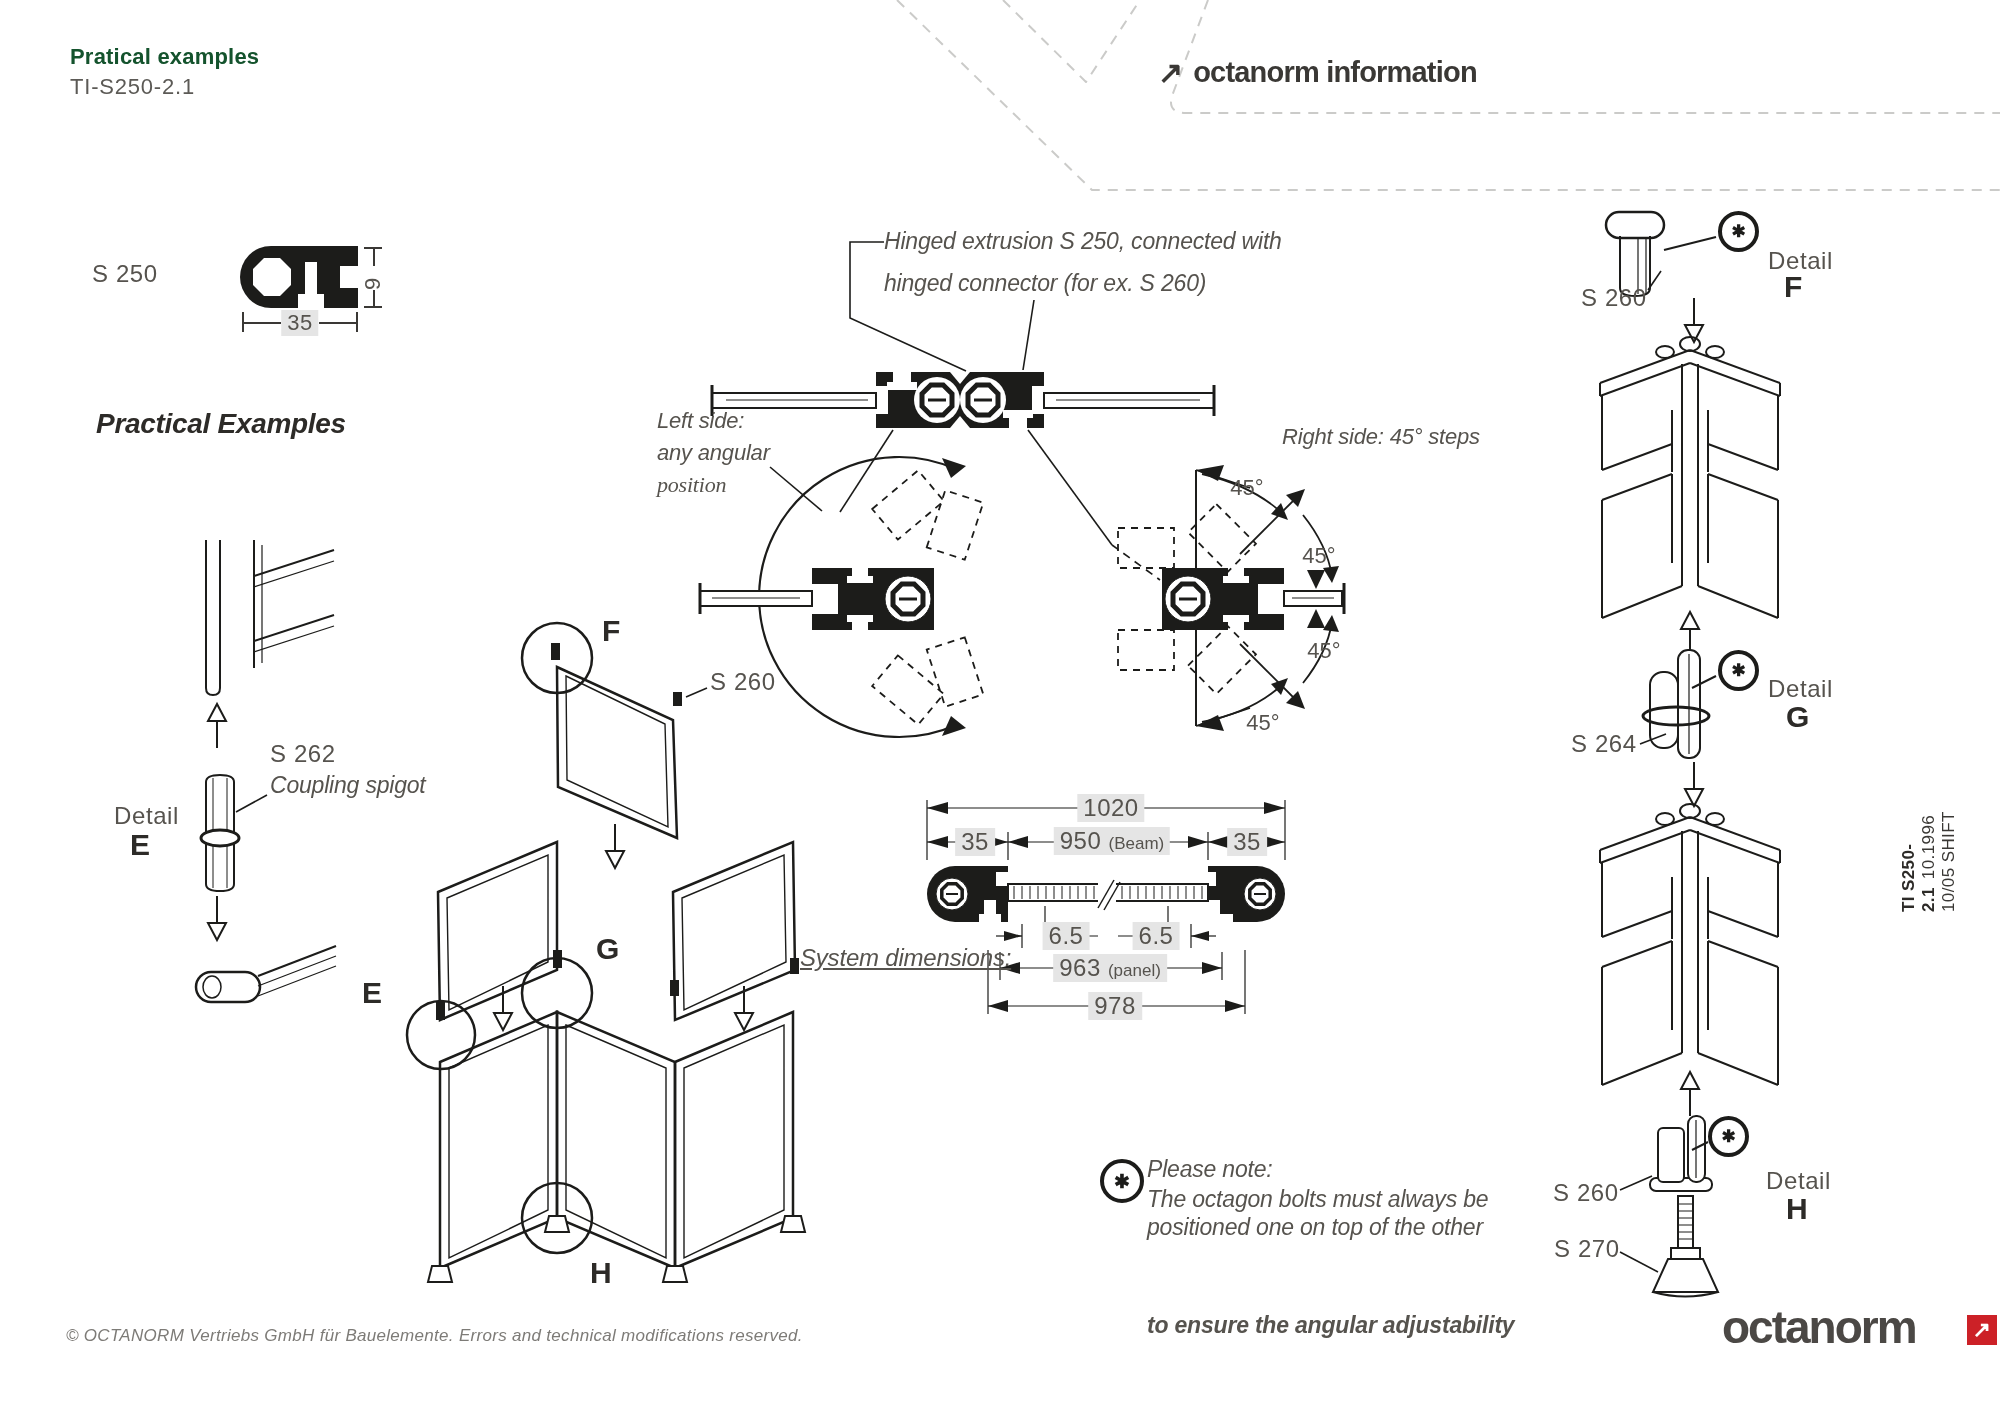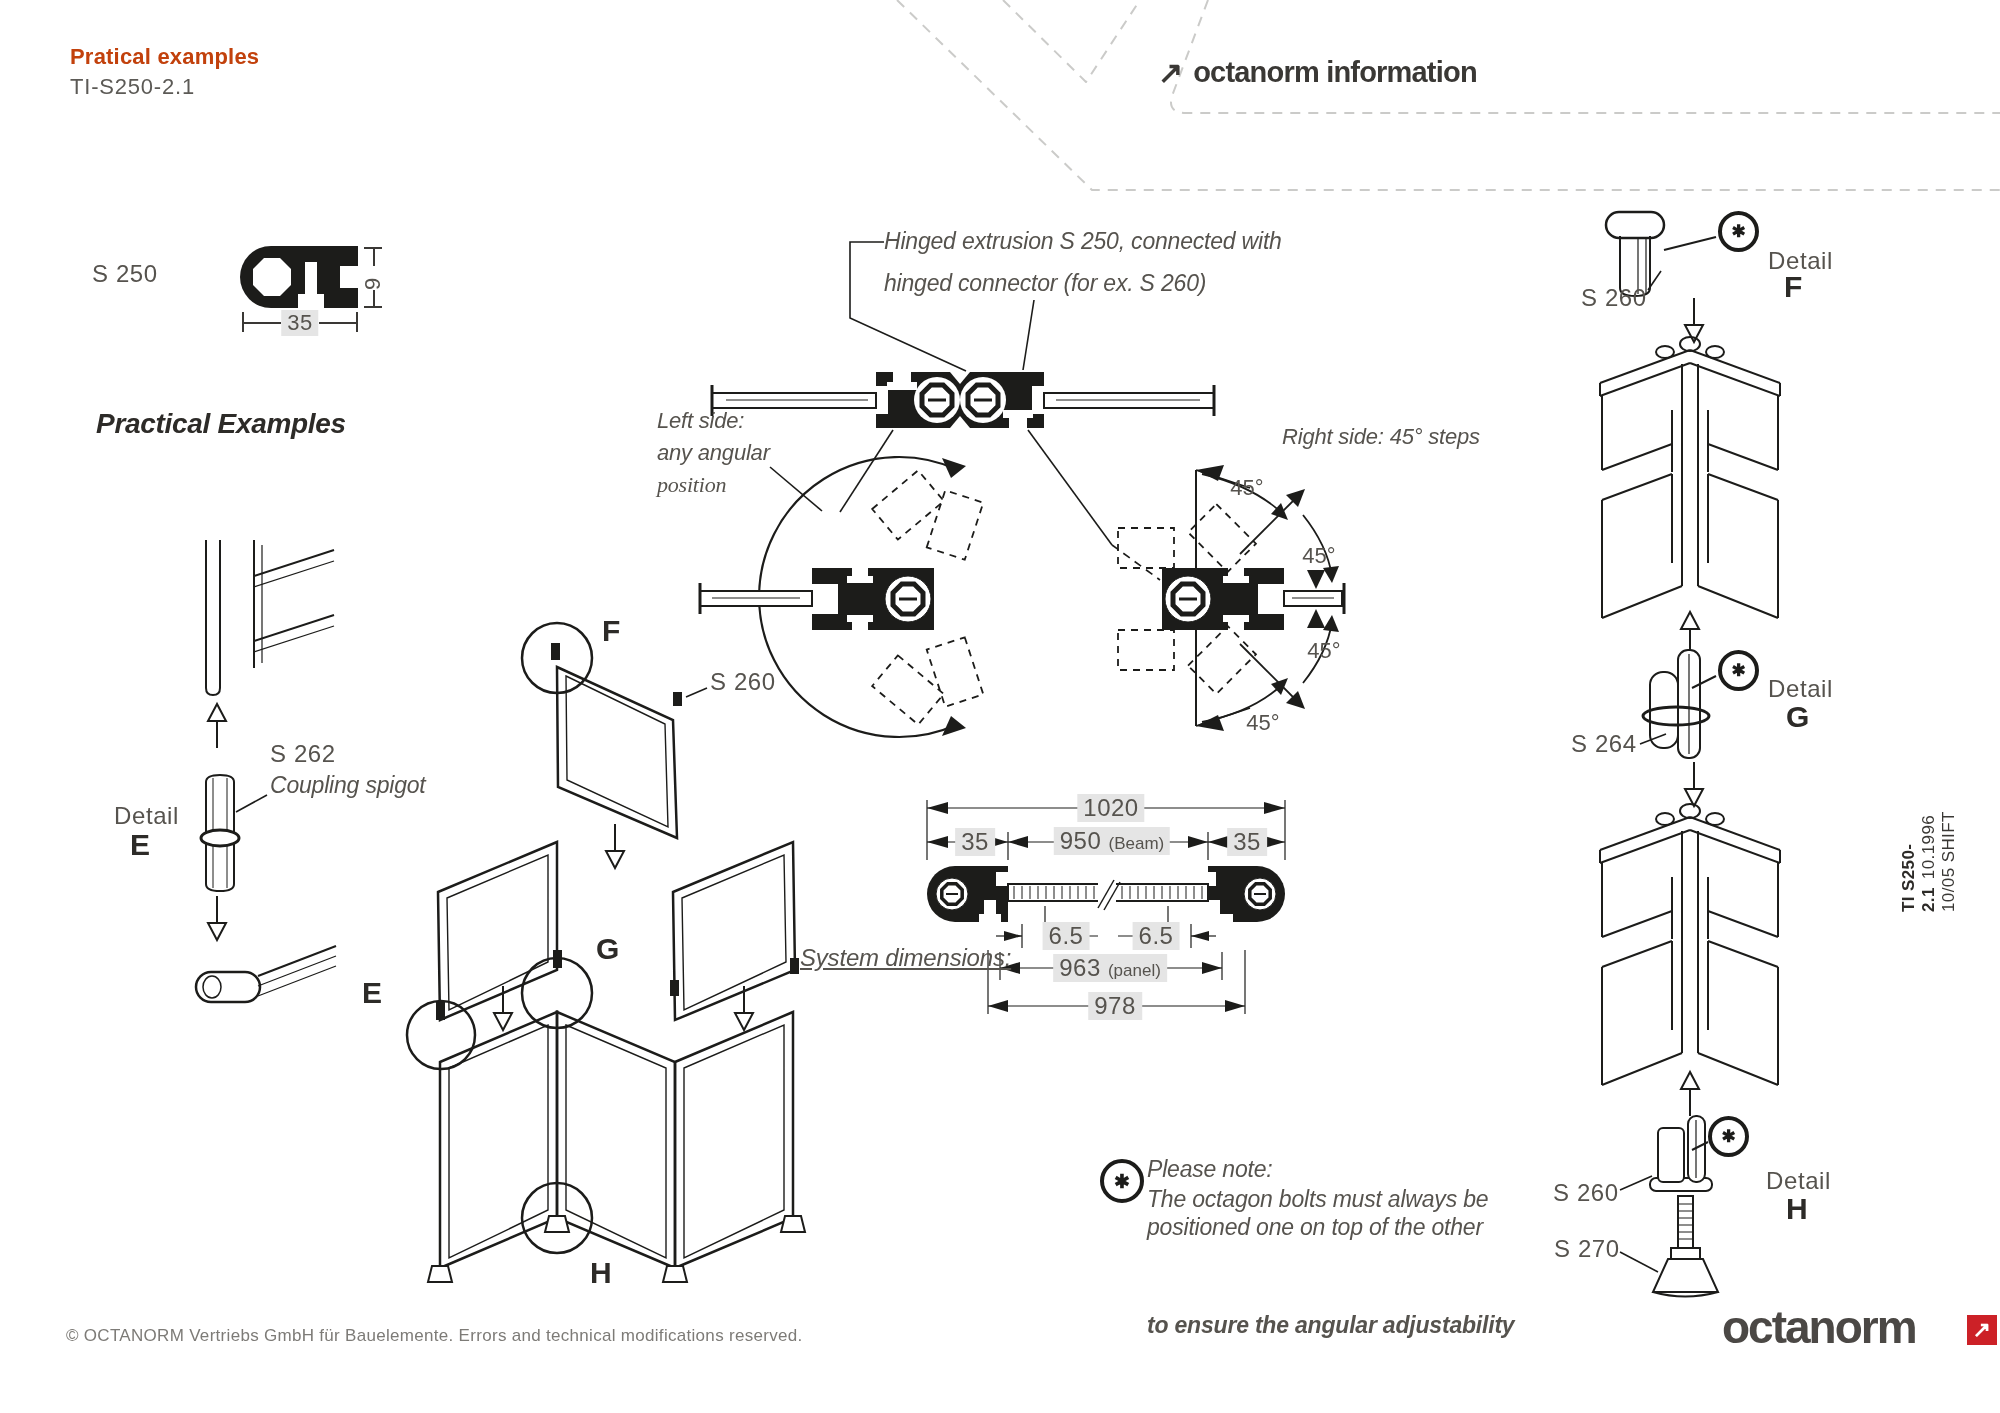--- a/index.html
+++ b/index.html
@@ -8,39 +8,39 @@
     font-family:"Liberation Sans", sans-serif; overflow:hidden;
   }
   #art { position:absolute; left:0; top:0; width:2000px; height:1413px; }
   .t { position:absolute; white-space:nowrap; color:#56534e; }
   .lbl { font-size:24px; letter-spacing:0.6px; }
   .it  { font-style:italic; font-size:23px; letter-spacing:-0.2px;text-align:center; }
   .big-letter { font-weight:bold; font-size:30px; color:#2d2b28; font-style:normal; }
   .ang { font-size:22px; transform:translate(-50%,-50%); }
   .dim { font-size:24px; background:#e5e5e5; padding:0 6px; transform:translate(-50%,-50%); letter-spacing:0.5px; }
   .dim small { font-size:17px; letter-spacing:0; }
-  .hdr-title { font-size:22px; font-weight:bold; color:#c2410c; letter-spacing:0.2px; }
+  .hdr-title { font-size:22px; font-weight:bold; color:#14532d; letter-spacing:0.2px; }
   .hdr-code  { font-size:22px; color:#5c5a56; letter-spacing:0.8px; }
   .brand { display:flex; align-items:center; gap:10px; color:#3a3835; }
   .brand .arr { font-size:30px; font-weight:bold; }
   .brand .txt { font-size:29px; font-weight:bold; letter-spacing:-0.8px; }
   .section-heading { font-size:28px; font-weight:bold; font-style:italic; color:#2d2b28; letter-spacing:-0.3px; }
   .underlined { text-decoration:underline; }
   .ast {
     position:absolute; border:4px solid #1c1c1a; border-radius:50%;
     display:flex; align-items:center; justify-content:center;
     color:#1c1c1a; font-weight:bold; background:#fff;
   }
   .ast-lg { width:36px; height:36px; font-size:19px; }
   .ast-sm { width:33px; height:33px; font-size:17px; }
   .vtext { position:absolute; left:1899px; top:912px; transform-origin:0 0; transform:rotate(-90deg);
            font-size:17px; color:#2d2b28; letter-spacing:0.4px; }
   .vtext b { margin-right:8px; }
   .vtext span { color:#3a3835; }
-  .footer-txt { font-size:17px; color:#7d7b77; letter-spacing:0.3px; }
+  .footer-txt { font-size:17px; color:#7d7b77; letter-spacing:0.3px;font-style:italic; }
   .logo { position:absolute; left:1722px; top:1304px; display:flex; align-items:center;gap:43px; }
   .logo .word { font-size:46px; font-weight:bold; color:#4b4845; letter-spacing:-2px; line-height:1; }
   .logo .mark { width:30px; height:30px; background:#cc2127; margin-left:8px; margin-top:6px;
                 display:flex; align-items:center; justify-content:center;
                 color:#fff; font-size:22px; font-weight:bold; }
   .logo .reg { font-size:11px; color:#4b4845; margin-left:2px; }
 </style>
 </head>
 <body>
 

